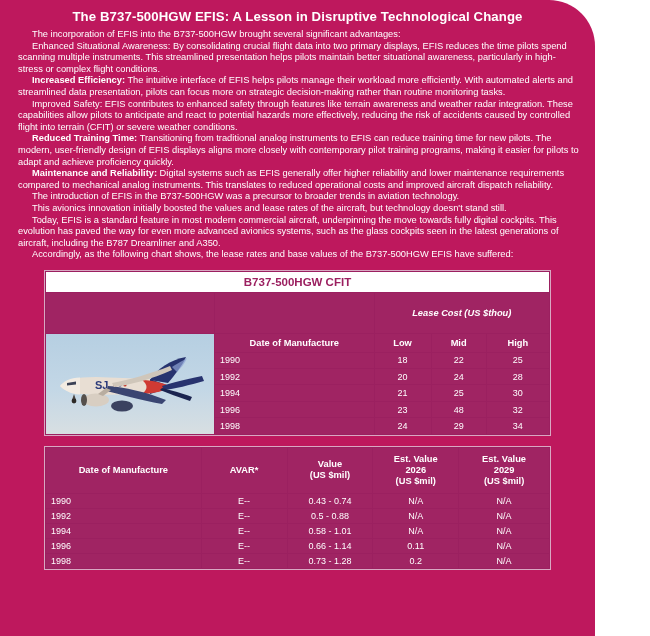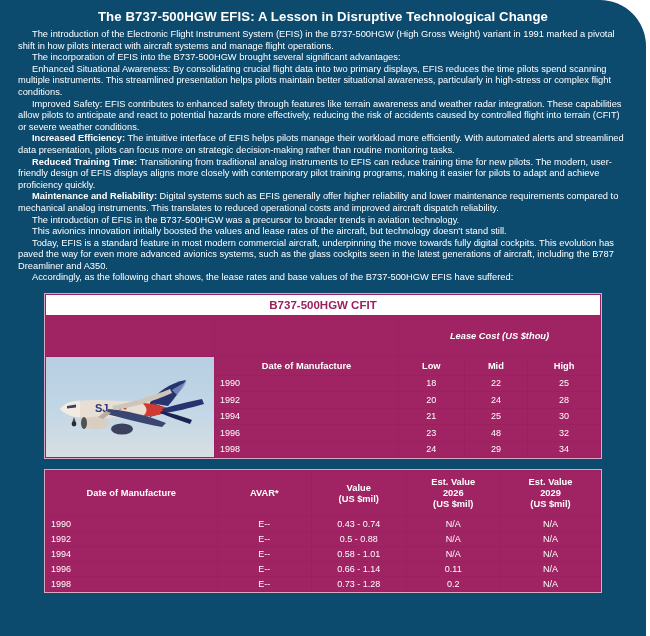--- a/index.html
+++ b/index.html
@@ -9,23 +9,23 @@
     background: #ffffff;
   }
   body {
     width: 650px;
     height: 636px;
     overflow: hidden;
     font-family: "Liberation Sans", sans-serif;
   }
   .page {
     position: relative;
-    width: 646px;
+    width: 595px;
     height: 636px;
-    background: #0c4a6e;
+    background: #be185d;
     box-sizing: border-box;
     border-top-right-radius: 46px;
     overflow: hidden;
   }
   .title {
     color: #ffffff;
     font-size: 13.2px;
     font-weight: bold;
     text-align: center;
     padding: 9px 30px 5px 30px;
@@ -174,25 +174,24 @@
   }
 </style>
 </head>
 <body>
 
 <div class="page">
 
   <div class="title">The B737-500HGW EFIS: A Lesson in Disruptive Technological Change</div>
 
   <div class="body-text">
-    <p><span>The introduction of the Electronic Flight Instrument System (EFIS) in the B737-500HGW (High Gross Weight) variant in 1991 marked a pivotal shift in how pilots interact with aircraft systems and manage flight operations.</span></p>
     <p><span>The incorporation of EFIS into the B737-500HGW brought several significant advantages:</span></p>
     <p><span>Enhanced Situational Awareness: By consolidating crucial flight data into two primary displays, EFIS reduces the time pilots spend scanning multiple instruments. This streamlined presentation helps pilots maintain better situational awareness, particularly in high-stress or complex flight conditions.</span></p>
+    <p><b>Increased Efficiency:</b><span> The intuitive interface of EFIS helps pilots manage their workload more efficiently. With automated alerts and streamlined data presentation, pilots can focus more on strategic decision-making rather than routine monitoring tasks.</span></p>
     <p><span>Improved Safety: EFIS contributes to enhanced safety through features like terrain awareness and weather radar integration. These capabilities allow pilots to anticipate and react to potential hazards more effectively, reducing the risk of accidents caused by controlled flight into terrain (CFIT) or severe weather conditions.</span></p>
-    <p><b>Increased Efficiency:</b><span> The intuitive interface of EFIS helps pilots manage their workload more efficiently. With automated alerts and streamlined data presentation, pilots can focus more on strategic decision-making rather than routine monitoring tasks.</span></p>
     <p><b>Reduced Training Time:</b><span> Transitioning from traditional analog instruments to EFIS can reduce training time for new pilots. The modern, user-friendly design of EFIS displays aligns more closely with contemporary pilot training programs, making it easier for pilots to adapt and achieve proficiency quickly.</span></p>
     <p><b>Maintenance and Reliability:</b><span> Digital systems such as EFIS generally offer higher reliability and lower maintenance requirements compared to mechanical analog instruments. This translates to reduced operational costs and improved aircraft dispatch reliability.</span></p>
     <p><span>The introduction of EFIS in the B737-500HGW was a precursor to broader trends in aviation technology.</span></p>
     <p><span>This avionics innovation initially boosted the values and lease rates of the aircraft, but technology doesn't stand still.</span></p>
     <p><span>Today, EFIS is a standard feature in most modern commercial aircraft, underpinning the move towards fully digital cockpits. This evolution has paved the way for even more advanced avionics systems, such as the glass cockpits seen in the latest generations of aircraft, including the B787 Dreamliner and A350.</span></p>
     <p><span>Accordingly, as the following chart shows, the lease rates and base values of the B737-500HGW EFIS have suffered:</span></p>
   </div>
 
   <div class="table-block">
     <table class="t1">

